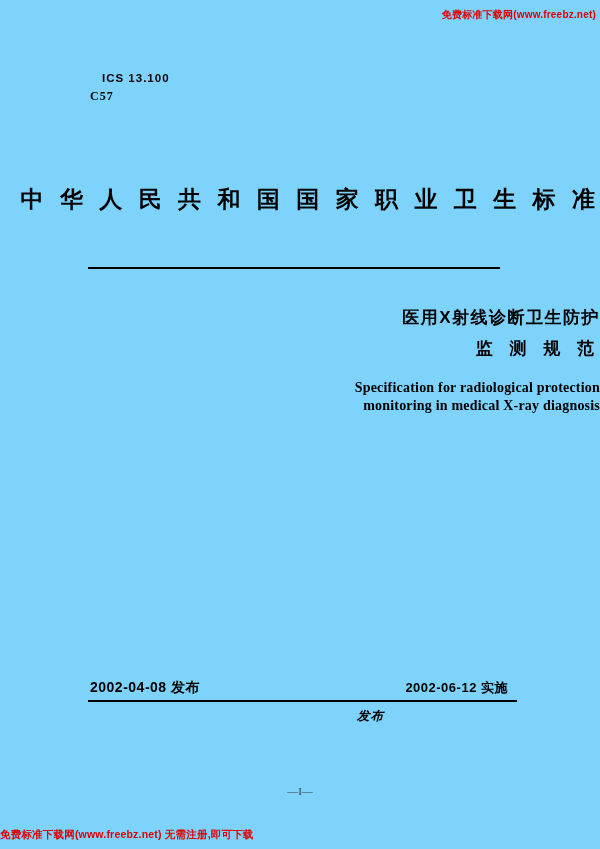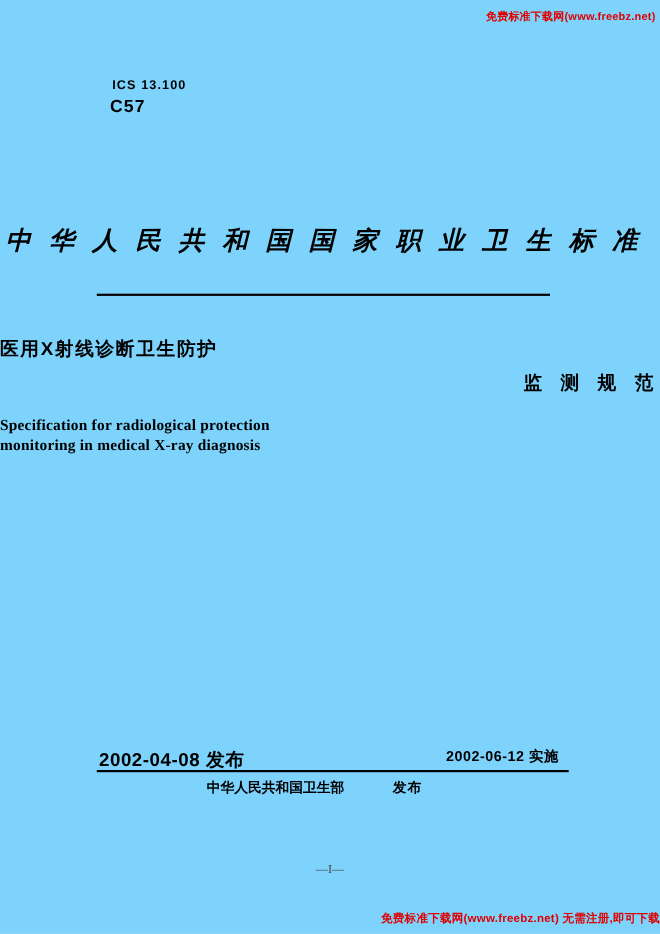--- a/index.html
+++ b/index.html
@@ -29,48 +29,48 @@
     position: absolute;
     left: 90px;
     top: 72px;
     font-size: 11.5px;
     font-weight: bold;
     letter-spacing: 1px;
     padding-left: 12px;
   }
   .ics-line2 {
     position: absolute;
-    left: 100px;
+    left: 90px;
     top: 89px;
-    font-size: 16px;
-    font-weight: bold;
-    letter-spacing: 1px;
+    font-size: 12px;
+    font-weight: bold;
+    letter-spacing: 1px;
+    font-family: Liberation Serif, serif;
   }
   .gbz-logo {
     position: absolute;
     left: 404px;
     top: 124px;
     font-family: "Liberation Serif", serif;
     font-weight: bold;
     font-size: 40px;
     line-height: 1;
     letter-spacing: 1px;
   }
   .category-title {
     position: absolute;
-    top: 203px;
-    left: 0;
-    width: 100%;
-    text-align: left;
+    top: 184px;
+    left: 0;
+    width: 100%;
+    text-align: right;
     font-size: 23px;
     font-weight: bold;
     letter-spacing: 5px;
     text-indent: 5px;
     white-space: nowrap;
-    font-style: italic;
   }
   .std-number {
     position: absolute;
     left: 353px;
     top: 235px;
     font-family: "Liberation Serif", serif;
     font-weight: bold;
     font-size: 17px;
     letter-spacing: 0.5px;
   }
@@ -80,53 +80,53 @@
     left: 88px;
     width: 412px;
     height: 2px;
     background: #000;
   }
   .title-cn-1 {
     position: absolute;
     top: 306px;
     left: 0;
     width: 100%;
-    text-align: left;
+    text-align: right;
     font-size: 17px;
     font-weight: bold;
     letter-spacing: 1.5px;
   }
   .title-cn-2 {
     position: absolute;
     top: 337px;
     left: 0;
     width: 100%;
     text-align: right;
     font-size: 17px;
     font-weight: bold;
     letter-spacing: 6px;
     text-indent: 6px;
   }
   .title-en {
     position: absolute;
     left: 0;
     width: 100%;
-    text-align: left;
+    text-align: right;
     font-family: "Liberation Serif", serif;
     font-weight: bold;
     font-size: 14px;
     letter-spacing: 0.2px;
   }
   .title-en-1 { top: 380px; }
   .title-en-2 { top: 398px; }
   .date-issue {
     position: absolute;
     left: 90px;
     top: 679px;
-    font-size: 17px;
+    font-size: 14px;
     font-weight: bold;
     letter-spacing: 0.5px;
   }
   .date-impl {
     position: absolute;
     right: 92px;
     top: 679px;
     font-size: 13px;
     font-weight: bold;
     letter-spacing: 0.5px;
@@ -146,37 +146,38 @@
     font-size: 12.5px;
     font-weight: bold;
   }
   .publish-label {
     position: absolute;
     left: 357px;
     top: 708px;
     font-size: 12.5px;
     font-weight: bold;
     letter-spacing: 1px;
+    font-style: italic;
   }
   .page-number {
     position: absolute;
     top: 785px;
     left: 0;
     width: 100%;
     text-align: center;
     font-family: "Liberation Serif", serif;
     font-size: 11px;
     color: #444;
   }
   .wm-bottom {
     position: absolute;
     top: 828px;
     left: 0;
     width: 100%;
-    text-align: right;
+    text-align: left;
     font-size: 10.5px;
     font-weight: bold;
     color: #e00000;
     letter-spacing: 0.2px;
   }
 </style>
 </head>
 <body>
 
 <div class="page">
@@ -200,21 +201,20 @@
   <div class="title-en title-en-1">Specification for radiological protection</div>
 
   <div class="title-en title-en-2">monitoring in medical X-ray diagnosis</div>
 
   <div class="date-issue">2002-04-08 发布</div>
 
   <div class="date-impl">2002-06-12 实施</div>
 
   <div class="rule-bottom"></div>
 
-  <div class="publisher-name">中华人民共和国卫生部</div>
 
   <div class="publish-label">发布</div>
 
   <div class="page-number">—I—</div>
 
   <div class="wm-bottom">免费标准下载网(www.freebz.net) 无需注册,即可下载</div>
 
 </div>
 
 </body></html>

